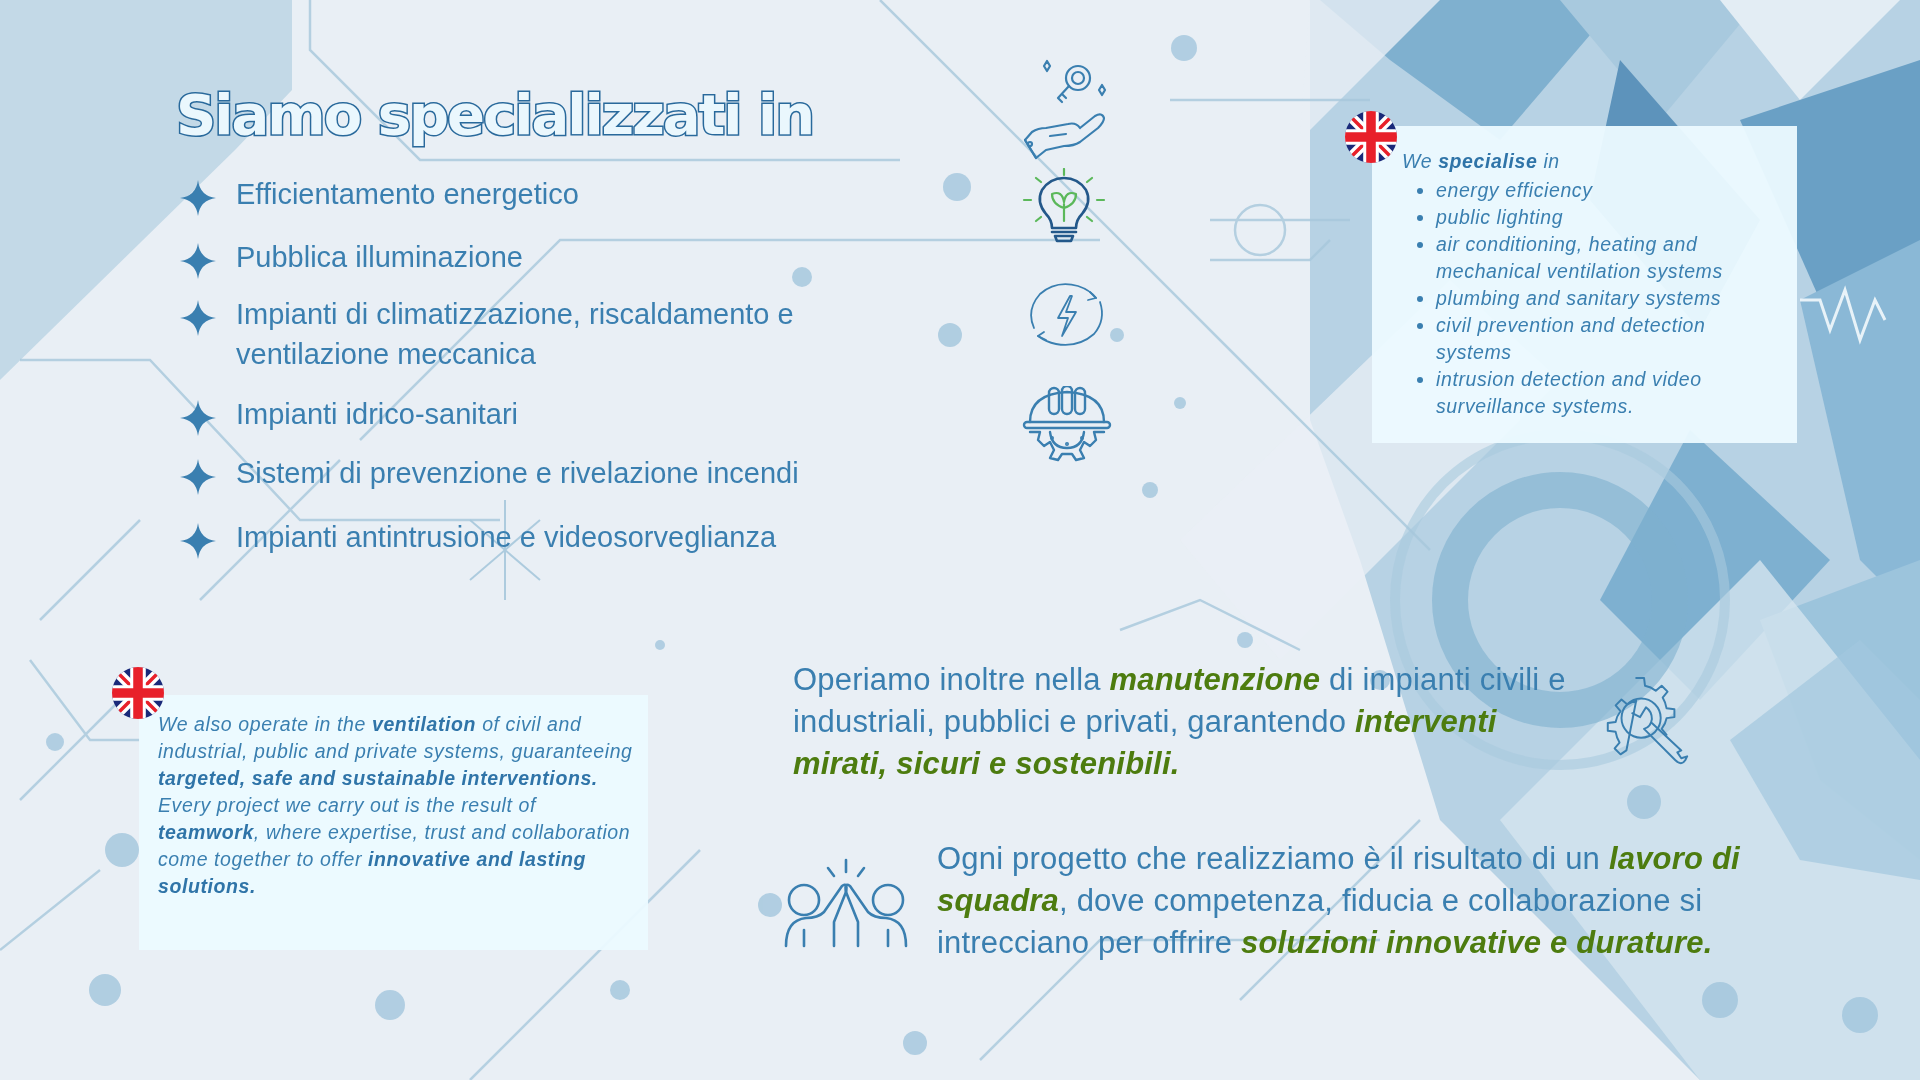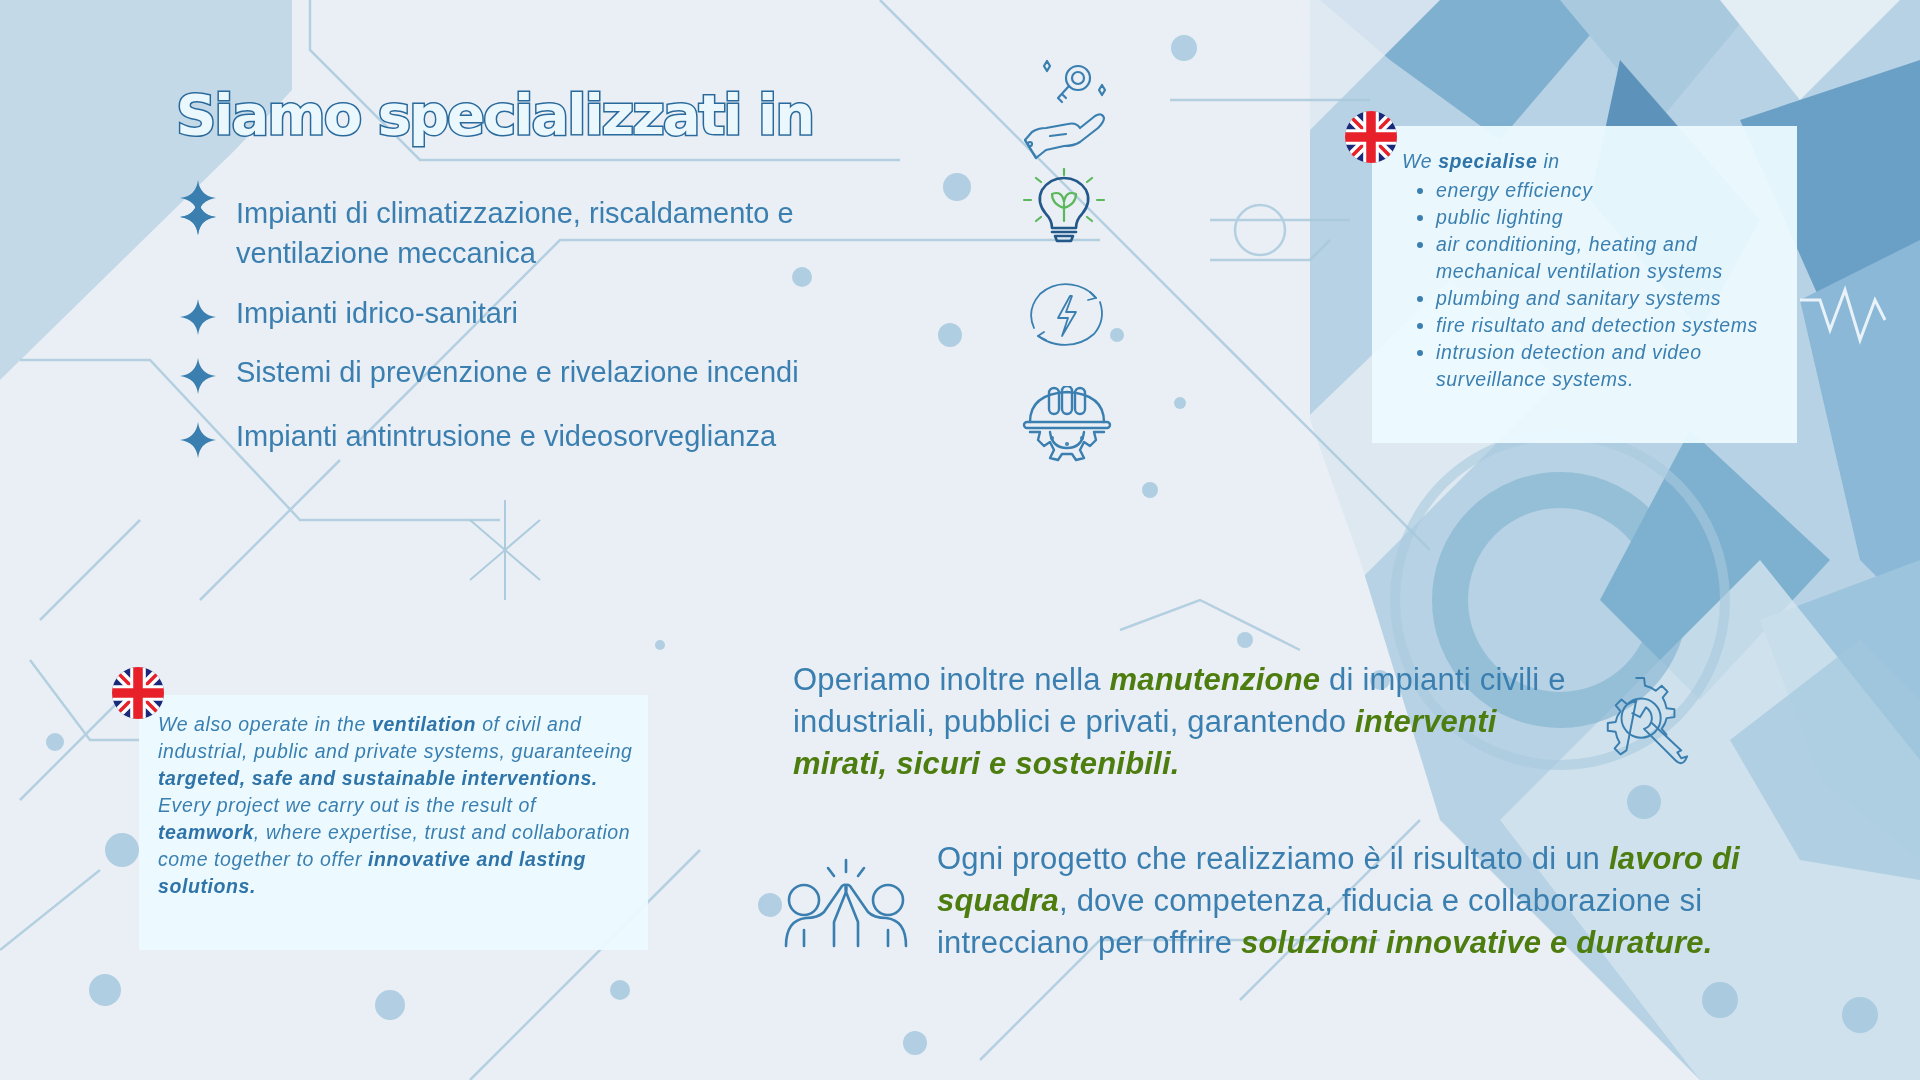--- a/index.html
+++ b/index.html
@@ -134,27 +134,29 @@
 
 <div class="abs title">Siamo specializzati in</div>
 
 <ul class="abs spec-list">
   <li class="spec-item" style="margin-top:4px;">
     <span class="star">
         <svg viewBox="0 0 40 40">
           <path d="M20 2 Q22 18 38 20 Q22 22 20 38 Q18 22 2 20 Q18 18 20 2Z" fill="#3a7fb0"></path>
         </svg>
       </span>
+    <span>Efficientamento energetico</span>
   </li>
   <li class="spec-item" style="margin-top:23px;">
     <span class="star">
         <svg viewBox="0 0 40 40">
           <path d="M20 2 Q22 18 38 20 Q22 22 20 38 Q18 22 2 20 Q18 18 20 2Z" fill="#3a7fb0"></path>
         </svg>
       </span>
+    <span>Pubblica illuminazione</span>
   </li>
   <li class="spec-item" style="margin-top:17px;">
     <span class="star">
         <svg viewBox="0 0 40 40">
           <path d="M20 2 Q22 18 38 20 Q22 22 20 38 Q18 22 2 20 Q18 18 20 2Z" fill="#3a7fb0"></path>
         </svg>
       </span>
     <span>Impianti di climatizzazione, riscaldamento e ventilazione meccanica</span>
   </li>
   <li class="spec-item" style="margin-top:20px;">
@@ -239,21 +241,21 @@
   </svg>
 </div>
 
 <div class="abs en-box en-right">
   <div><span>We </span><b>specialise</b><span> in</span></div>
   <ul>
     <li>energy efficiency</li>
     <li>public lighting</li>
     <li>air conditioning, heating and mechanical ventilation systems</li>
     <li>plumbing and sanitary systems</li>
-    <li>fire risultato and detection systems</li>
+    <li>civil prevention and detection systems</li>
     <li>intrusion detection and video surveillance systems.</li>
   </ul>
 </div>
 <div class="abs flag" style="left:1345px; top:111px;">
   <svg width="52" height="52" viewBox="0 0 60 60">
     <rect width="60" height="60" fill="#1a2a7a"></rect>
     <path d="M0 0 L60 60 M60 0 L0 60" stroke="#ffffff" stroke-width="12"></path>
     <path d="M0 0 L60 60 M60 0 L0 60" stroke="#e8202a" stroke-width="4"></path>
     <path d="M30 0 V60 M0 30 H60" stroke="#ffffff" stroke-width="18"></path>
     <path d="M30 0 V60 M0 30 H60" stroke="#e8202a" stroke-width="11"></path>

